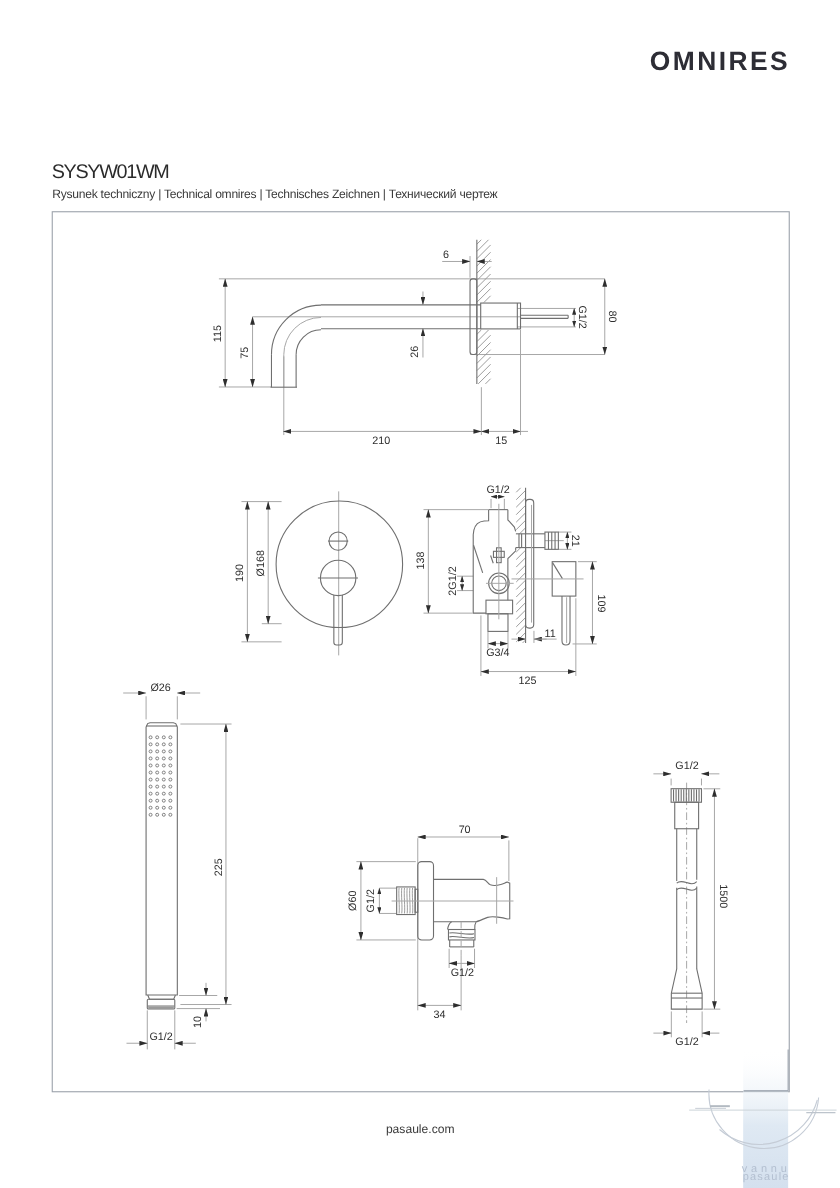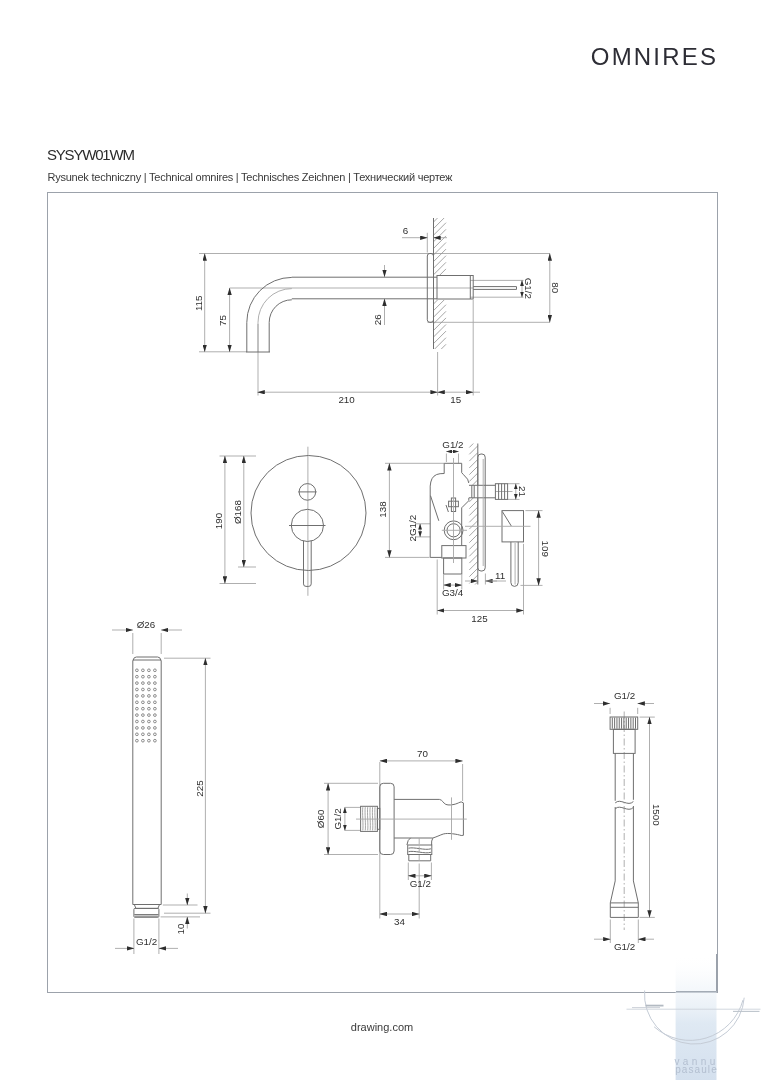--- a/index.html
+++ b/index.html
@@ -1,32 +1,32 @@
 <!DOCTYPE html>
 <html><head><meta charset="utf-8">
 <style>
 html,body{margin:0;padding:0;background:#fff;width:764px;height:1080px;overflow:hidden}
 body{font-family:"Liberation Sans",sans-serif;position:relative}
 svg text{font-family:"Liberation Sans",sans-serif}
 .obj{stroke:#6f6f6f;stroke-width:1;fill:none}
 .lt{stroke:#a6a6a6;stroke-width:0.9;fill:none}
 .hat{stroke:#8f8f8f;stroke-width:0.8;fill:none}
 .d{fill:#2e2e2e}
-#logo{position:absolute;top:42.8px;right:45.8px;font-size:24px;letter-spacing:2.2px;color:#2d2d35;font-weight:400}
-#code{position:absolute;top:145.5px;left:47px;font-size:15px;letter-spacing:-1.2px;color:#2b2b2b}
+#logo{position:absolute;top:42.8px;right:45.8px;font-size:24px;letter-spacing:2.2px;color:#2d2d35;font-weight:700}
+#code{position:absolute;top:145.5px;left:47px;font-size:18px;letter-spacing:-1.2px;color:#2b2b2b}
 #sub{position:absolute;top:170.5px;left:47.5px;font-size:11px;letter-spacing:-0.24px;color:#3a3a3a}
 #foot{position:absolute;top:1021px;left:0;width:764px;text-align:center;font-size:11px;color:#3a3a3a}
 #box{position:absolute;left:47px;top:192px;width:668.5px;height:799px;border:1px solid #9ca2ab}
 </style></head>
 <body>
 <div id="box"></div>
 <div id="logo">OMNIRES</div>
 <div id="code">SYSYW01WM</div>
 <div id="sub">Rysunek techniczny | Technical omnires | Technisches Zeichnen | Технический чертеж</div>
-<div id="foot">drawing.com</div>
+<div id="foot">pasaule.com</div>
 <svg width="764" height="1080" viewBox="0 0 764 1080" style="position:absolute;left:0;top:0">
 <defs>
 <marker id="ae" markerWidth="7.5" markerHeight="4.4" refX="7.2" refY="2.2" orient="auto" markerUnits="userSpaceOnUse">
         <path d="M0,0 L7.5,2.2 L0,4.4 Z" fill="#2e2e2e"></path>
       </marker>
 <marker id="ar" markerWidth="7.5" markerHeight="4.4" refX="0.3" refY="2.2" orient="auto" markerUnits="userSpaceOnUse">
         <path d="M7.5,0 L0,2.2 L7.5,4.4 Z" fill="#2e2e2e"></path>
       </marker>
 <marker id="aes" markerWidth="6" markerHeight="3.8" refX="5.7" refY="1.9" orient="auto" markerUnits="userSpaceOnUse">
         <path d="M0,0 L6,1.9 L0,3.8 Z" fill="#2e2e2e"></path>

